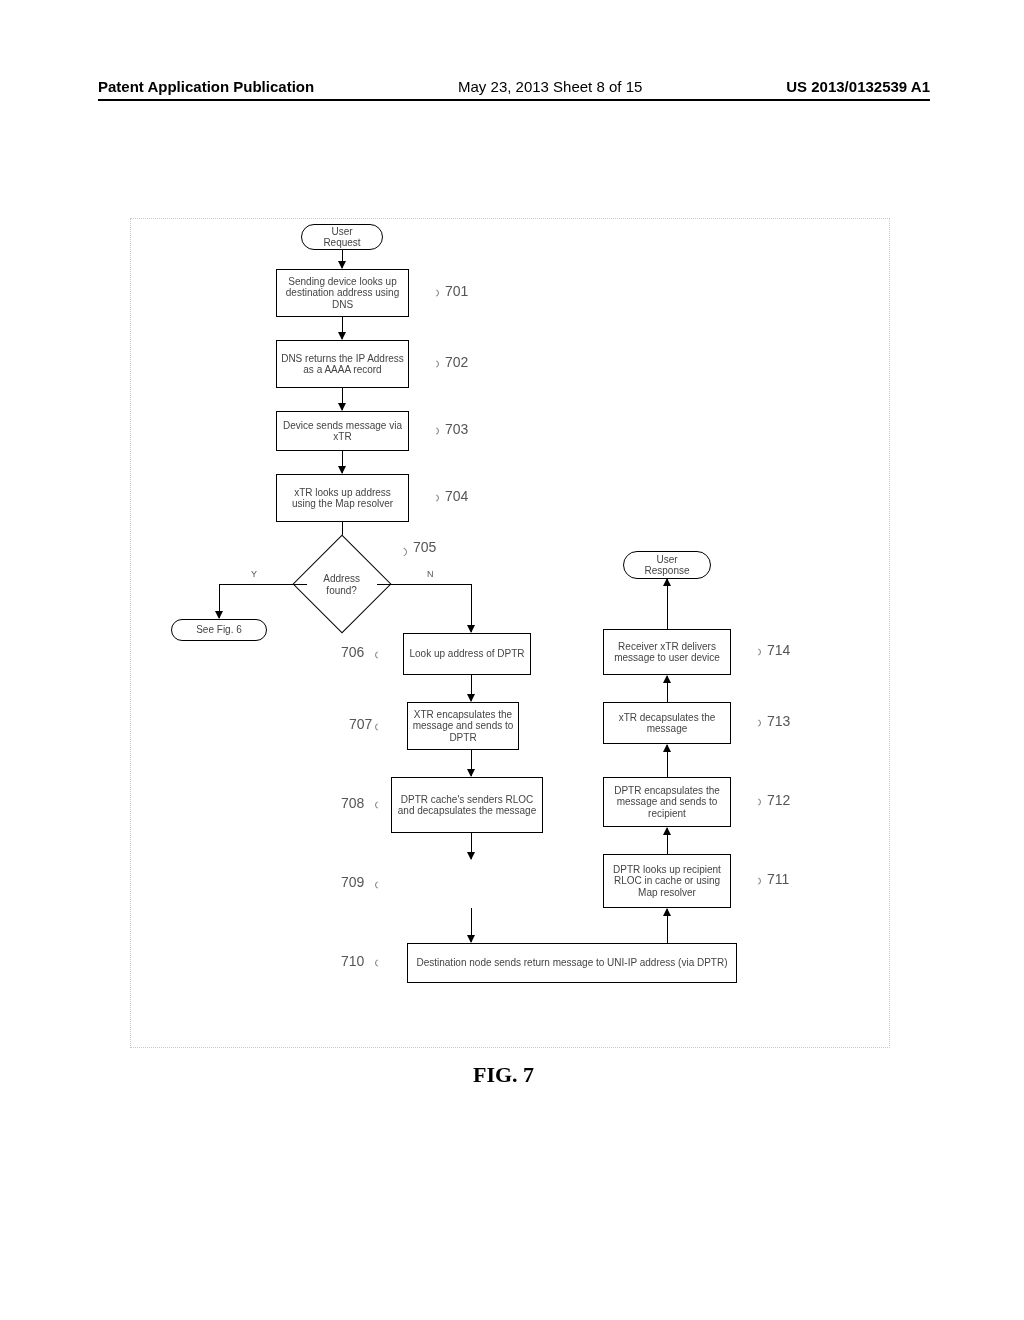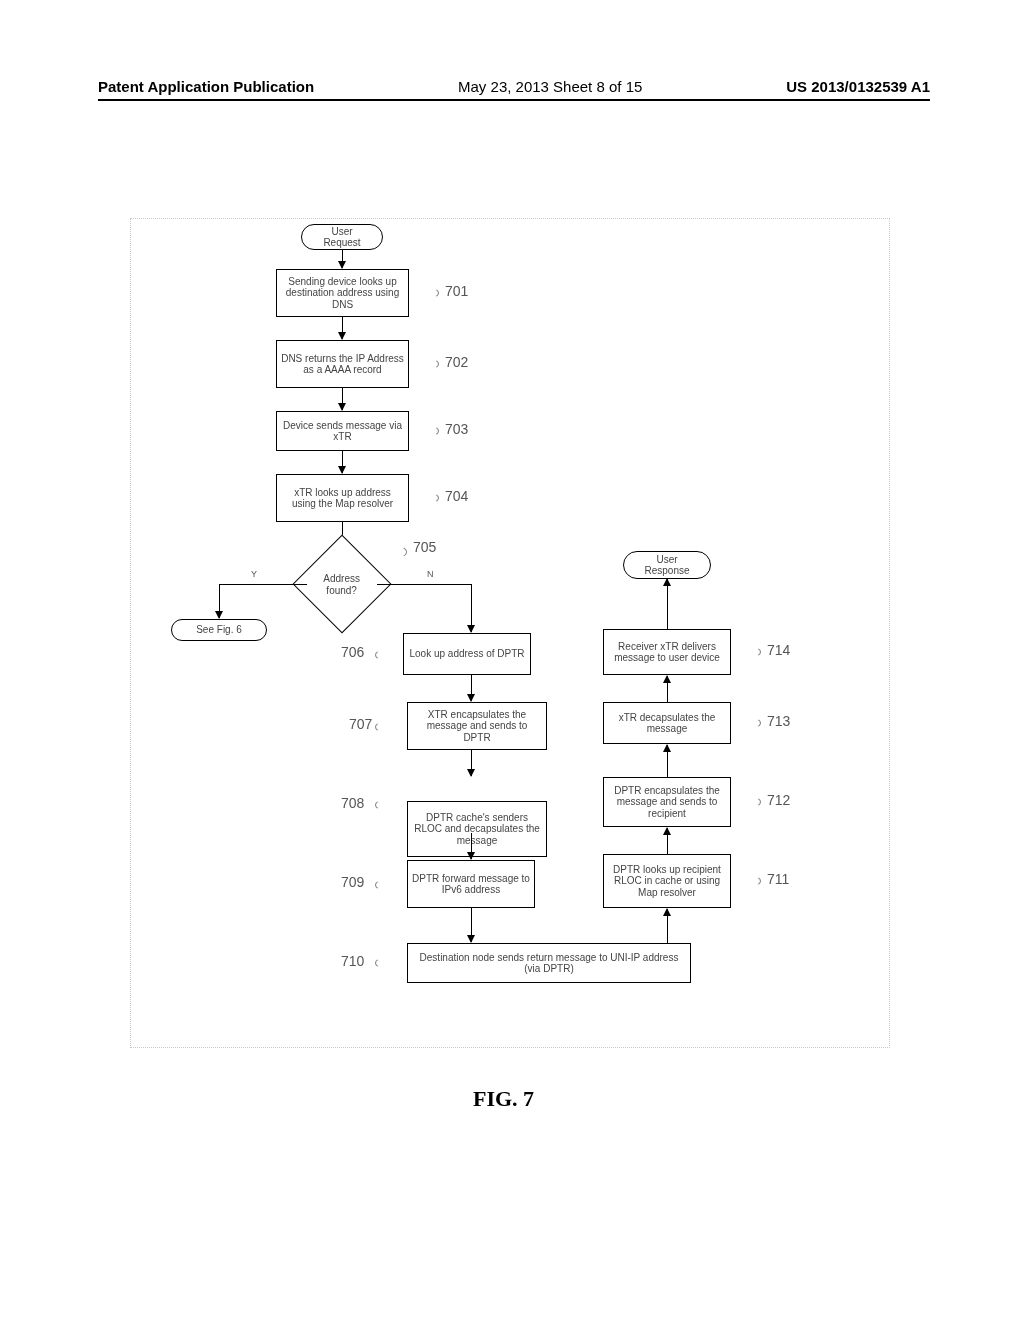--- a/index.html
+++ b/index.html
@@ -69,21 +69,20 @@
   .smalllabel {
     position: absolute;
     font-size: 9px;
     color: #555;
   }
   .figlabel {
     position: absolute;
     font-family: "Times New Roman", Times, serif;
     font-size: 22px;
     font-weight: bold;
-    margin-top: 24px;
   }
   .arrow {
     position: absolute;
     background: #000;
   }
   .arrow.v { width: 1px; }
   .arrow.h { height: 1px; }
   .ahead-down::after {
     content: "";
     position: absolute;
@@ -169,42 +168,39 @@
   <div class="arrow h" style="left:246px; top:365px; width:94px;"></div>
   <div class="arrow v ahead-down" style="left:340px; top:365px; height:48px;"></div>
 
   <div class="node" style="left:272px; top:414px; width:128px; height:42px;">
       <span>Look up address of DPTR</span>
     </div>
   <div class="curve" style="left:244px; top:430px; width:30px; height:12px; border-color:transparent transparent transparent #888; border-radius:12px 0 0 12px/6px 0 0 6px;"></div>
   <div class="label" style="left:210px; top:425px;">706</div>
   <div class="arrow v ahead-down" style="left:340px; top:456px; height:26px;"></div>
 
-  <div class="node" style="left:276px; top:483px; width:140px; height:48px;">
+  <div class="node" style="left:276px; top:483px; width:112px; height:48px;">
       <span>XTR encapsulates the message and sends to DPTR</span>
     </div>
   <div class="curve" style="left:244px; top:502px; width:30px; height:12px; border-color:transparent transparent transparent #888; border-radius:12px 0 0 12px/6px 0 0 6px;"></div>
   <div class="label" style="left:218px; top:497px;text-align:center;">707</div>
   <div class="arrow v ahead-down" style="left:340px; top:531px; height:26px;"></div>
 
-  <div class="node" style="left:276px; top:558px; width:140px; height:56px;margin-top:24px;">
+  <div class="node" style="left:260px; top:558px; width:152px; height:56px;">
       <span>DPTR cache's senders RLOC and decapsulates the message</span>
     </div>
   <div class="curve" style="left:244px; top:580px; width:30px; height:12px; border-color:transparent transparent transparent #888; border-radius:12px 0 0 12px/6px 0 0 6px;"></div>
   <div class="label" style="left:210px; top:576px;">708</div>
   <div class="arrow v ahead-down" style="left:340px; top:614px; height:26px;"></div>
 
-  <div class="node" style="left:276px; top:641px; width:128px; height:48px;">
-      <span>DPTR forward message to IPv6 address</span>
-    </div>
   <div class="curve" style="left:244px; top:660px; width:30px; height:12px; border-color:transparent transparent transparent #888; border-radius:12px 0 0 12px/6px 0 0 6px;"></div>
   <div class="label" style="left:210px; top:655px;">709</div>
   <div class="arrow v ahead-down" style="left:340px; top:689px; height:34px;"></div>
 
-  <div class="node" style="left:276px; top:724px; width:284px; height:40px;">
+  <div class="node" style="left:276px; top:724px; width:330px; height:40px;">
       <span>Destination node sends return message to UNI-IP address (via DPTR)</span>
     </div>
   <div class="curve" style="left:244px; top:738px; width:30px; height:12px; border-color:transparent transparent transparent #888; border-radius:12px 0 0 12px/6px 0 0 6px;"></div>
   <div class="label" style="left:210px; top:734px;">710</div>
 
   <div class="arrow v ahead-up" style="left:536px; top:690px; height:34px;"></div>
   <div class="node" style="left:472px; top:635px; width:128px; height:54px;">
       <span>DPTR looks up recipient RLOC in cache or using Map resolver</span>
     </div>
   <div class="curve" style="left:600px; top:656px; width:30px; height:12px; border-color:transparent #888 transparent transparent; border-radius:0 12px 12px 0/0 6px 6px 0;"></div>

